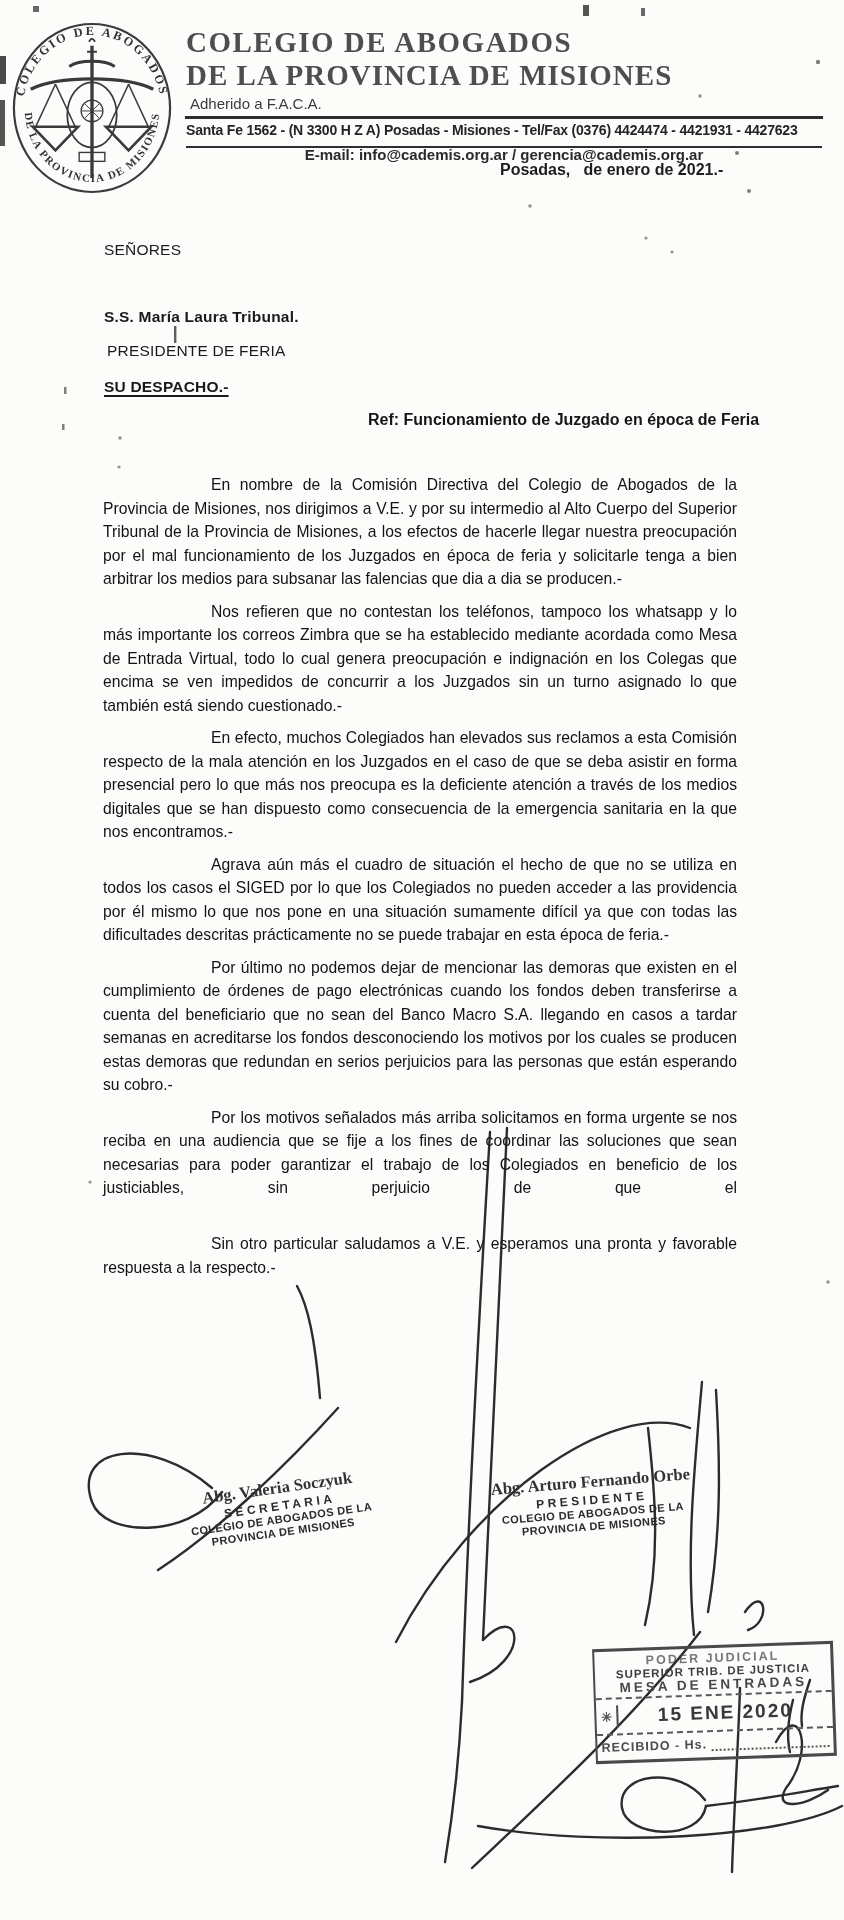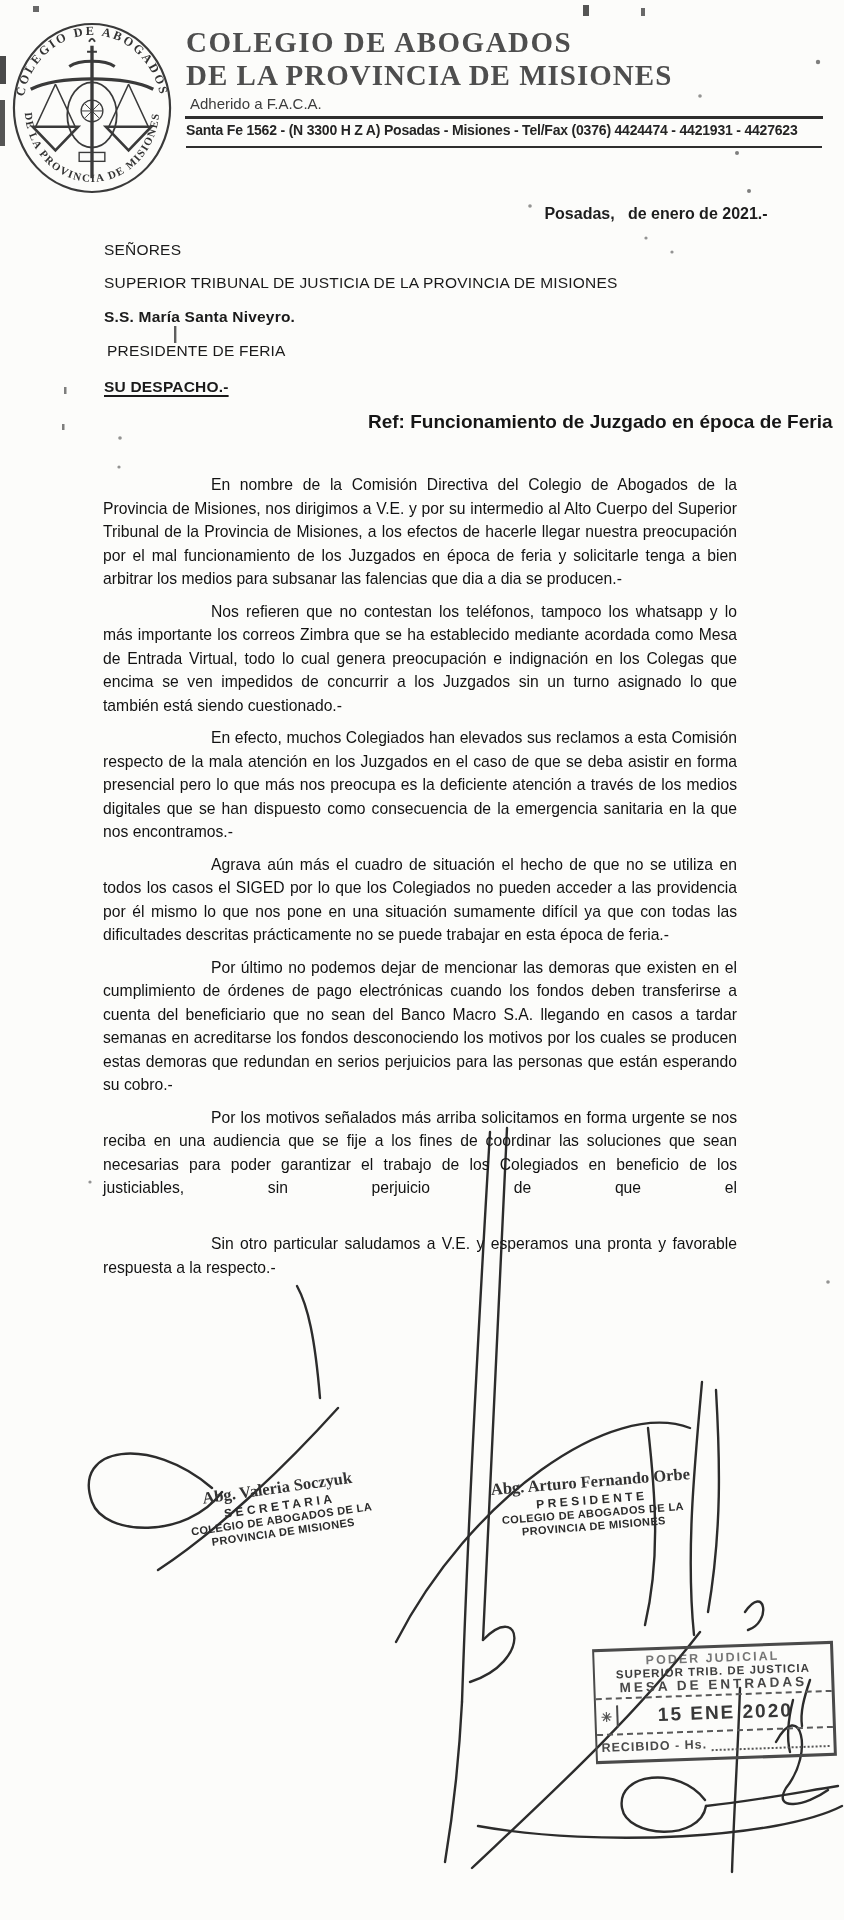--- a/index.html
+++ b/index.html
@@ -15,28 +15,28 @@
         font-size:29px;letter-spacing:1.5px;color:#4e4e4e;font-weight:600;}
   .org2{position:absolute;left:186px;top:59px;font-family:"Liberation Serif",serif;
         font-size:29px;letter-spacing:1px;color:#4e4e4e;font-weight:600;}
   .affil{position:absolute;left:190px;top:95px;font-size:15px;color:#3c3c3c;}
   .rule1{position:absolute;left:185px;top:116px;width:638px;border-top:3px solid #2e2e2e;}
   .addr{position:absolute;left:186px;top:122px;width:636px;font-size:14px;font-weight:bold;
         letter-spacing:-0.2px;color:#242424;border-bottom:2px solid #2e2e2e;padding-bottom:8px;
         white-space:nowrap;}
   .email{position:absolute;left:186px;top:146px;width:636px;text-align:center;
          font-size:15px;font-weight:bold;color:#2a2a2a;}
-  .dateline{position:absolute;left:500px;top:161px;width:312px;text-align:center;
-            font-size:16px;font-weight:bold;color:#1d1d1d;white-space:pre;margin-top:44px;}
+  .dateline{position:absolute;left:500px;top:161px;width:312px;text-align:left;
+            font-size:16px;font-weight:bold;color:#1d1d1d;white-space:pre;}
   
   .rcpt{position:absolute;left:104px;font-size:15.5px;color:#1a1a1a;letter-spacing:.2px;text-align:right;}
   .r1{top:241px;} .r2{top:274px;} .r3{top:308px;font-weight:bold;}
   .r4{top:342px;left:107px;} 
   .r5{top:378px;font-weight:bold;text-decoration:underline;text-decoration-thickness:2px;text-underline-offset:3px;}
-  .refline{position:absolute;left:368px;top:411px;font-size:19px;font-weight:600;color:#161616;}
+  .refline{position:absolute;left:368px;top:411px;font-size:16px;font-weight:600;color:#161616;}
   
   .body-block{position:absolute;left:103px;width:650px;font-size:15.7px;color:#121212;}
   .b1{top:473px;} .b2{top:1232px;}
   .body-block p{margin:0 16px 9px 0;line-height:23.5px;text-align:justify;text-indent:108px;}
   .body-block p.runon{text-align-last:justify;}
   .body-block p.noindent{text-indent:0;}
   
   .sigblock{position:absolute;width:280px;text-align:center;color:#2b2b2b;}
   .sig-left{left:140px;top:1478px;transform:rotate(-8deg);}
   .sig-right{left:452px;top:1472px;transform:rotate(-4.5deg);}
@@ -96,25 +96,25 @@
     <circle cx="85" cy="100" r="11" fill="none" stroke="#3a3a3a" stroke-width="1.3"></circle>
     <path d="M 85 89 L 85 111 M 74 100 L 96 100 M 78 93 L 92 107 M 92 93 L 78 107" stroke="#3a3a3a" stroke-width="1" fill="none"></path>
     <rect x="72" y="142" width="26" height="9" fill="none" stroke="#3a3a3a" stroke-width="1.4"></rect>
   </svg>
 
   <div class="org1">COLEGIO DE ABOGADOS</div>
   <div class="org2">DE LA PROVINCIA DE MISIONES</div>
   <div class="affil">Adherido a F.A.C.A.</div>
   <div class="rule1"></div>
   <div class="addr">Santa Fe 1562 - (N 3300 H Z A) Posadas - Misiones - Tel/Fax (0376) 4424474 - 4421931 - 4427623</div>
+  <div class="email">E-mail: info@cademis.org.ar  /  gerencia@cademis.org.ar</div>
   <div class="dateline">Posadas,   de enero de 2021.-</div>
 
   <div class="rcpt r1">SEÑORES</div>
-  <div class="rcpt r2">SUPERIOR TRIBUNAL DE JUSTICIA DE LA PROVINCIA DE MISIONES</div>
-  <div class="rcpt r3">S.S. María Santa Niveyro.</div>
+  <div class="rcpt r3">S.S. María Laura Tribunal.</div>
   <div class="rcpt r4">PRESIDENTE DE FERIA</div>
   <div class="rcpt r5">SU DESPACHO.-</div>
 
   <div class="refline">Ref: Funcionamiento de Juzgado en época de Feria</div>
 
   <div class="body-block b1">
     <p>En nombre de la Comisión Directiva del Colegio de Abogados de la Provincia de Misiones, nos dirigimos a V.E. y por su intermedio al Alto Cuerpo del Superior Tribunal de la Provincia de Misiones, a los efectos de hacerle llegar nuestra preocupación por el mal funcionamiento de los Juzgados en época de feria y solicitarle tenga a bien arbitrar los medios para subsanar las falencias que dia a dia se producen.-</p>
     <p>Nos refieren que no contestan los teléfonos, tampoco los whatsapp y lo más importante los correos Zimbra que se ha establecido mediante acordada como Mesa de Entrada Virtual, todo lo cual genera preocupación e indignación en los Colegas que encima se ven impedidos de concurrir a los Juzgados sin un turno asignado lo que también está siendo cuestionado.-</p>
     <p>En efecto, muchos Colegiados han elevados sus reclamos a esta Comisión respecto de la mala atención en los Juzgados en el caso de que se deba asistir en forma presencial pero lo que más nos preocupa es la deficiente atención a través de los medios digitales que se han dispuesto como consecuencia de la emergencia sanitaria en la que nos encontramos.-</p>
     <p>Agrava aún más el cuadro de situación el hecho de que no se utiliza en todos los casos el SIGED por lo que los Colegiados no pueden acceder a las providencia por él mismo lo que nos pone en una situación sumamente difícil ya que con todas las dificultades descritas prácticamente no se puede trabajar en esta época de feria.-</p>

